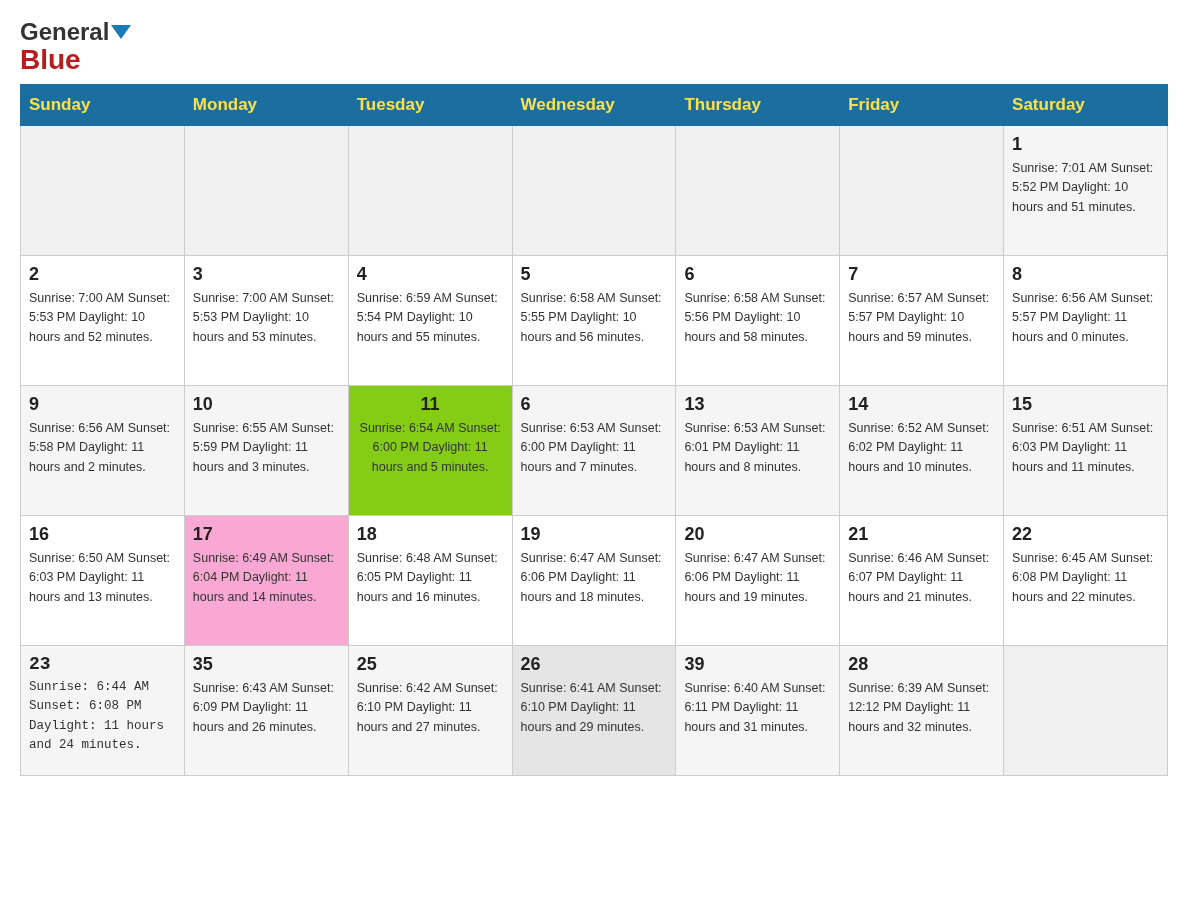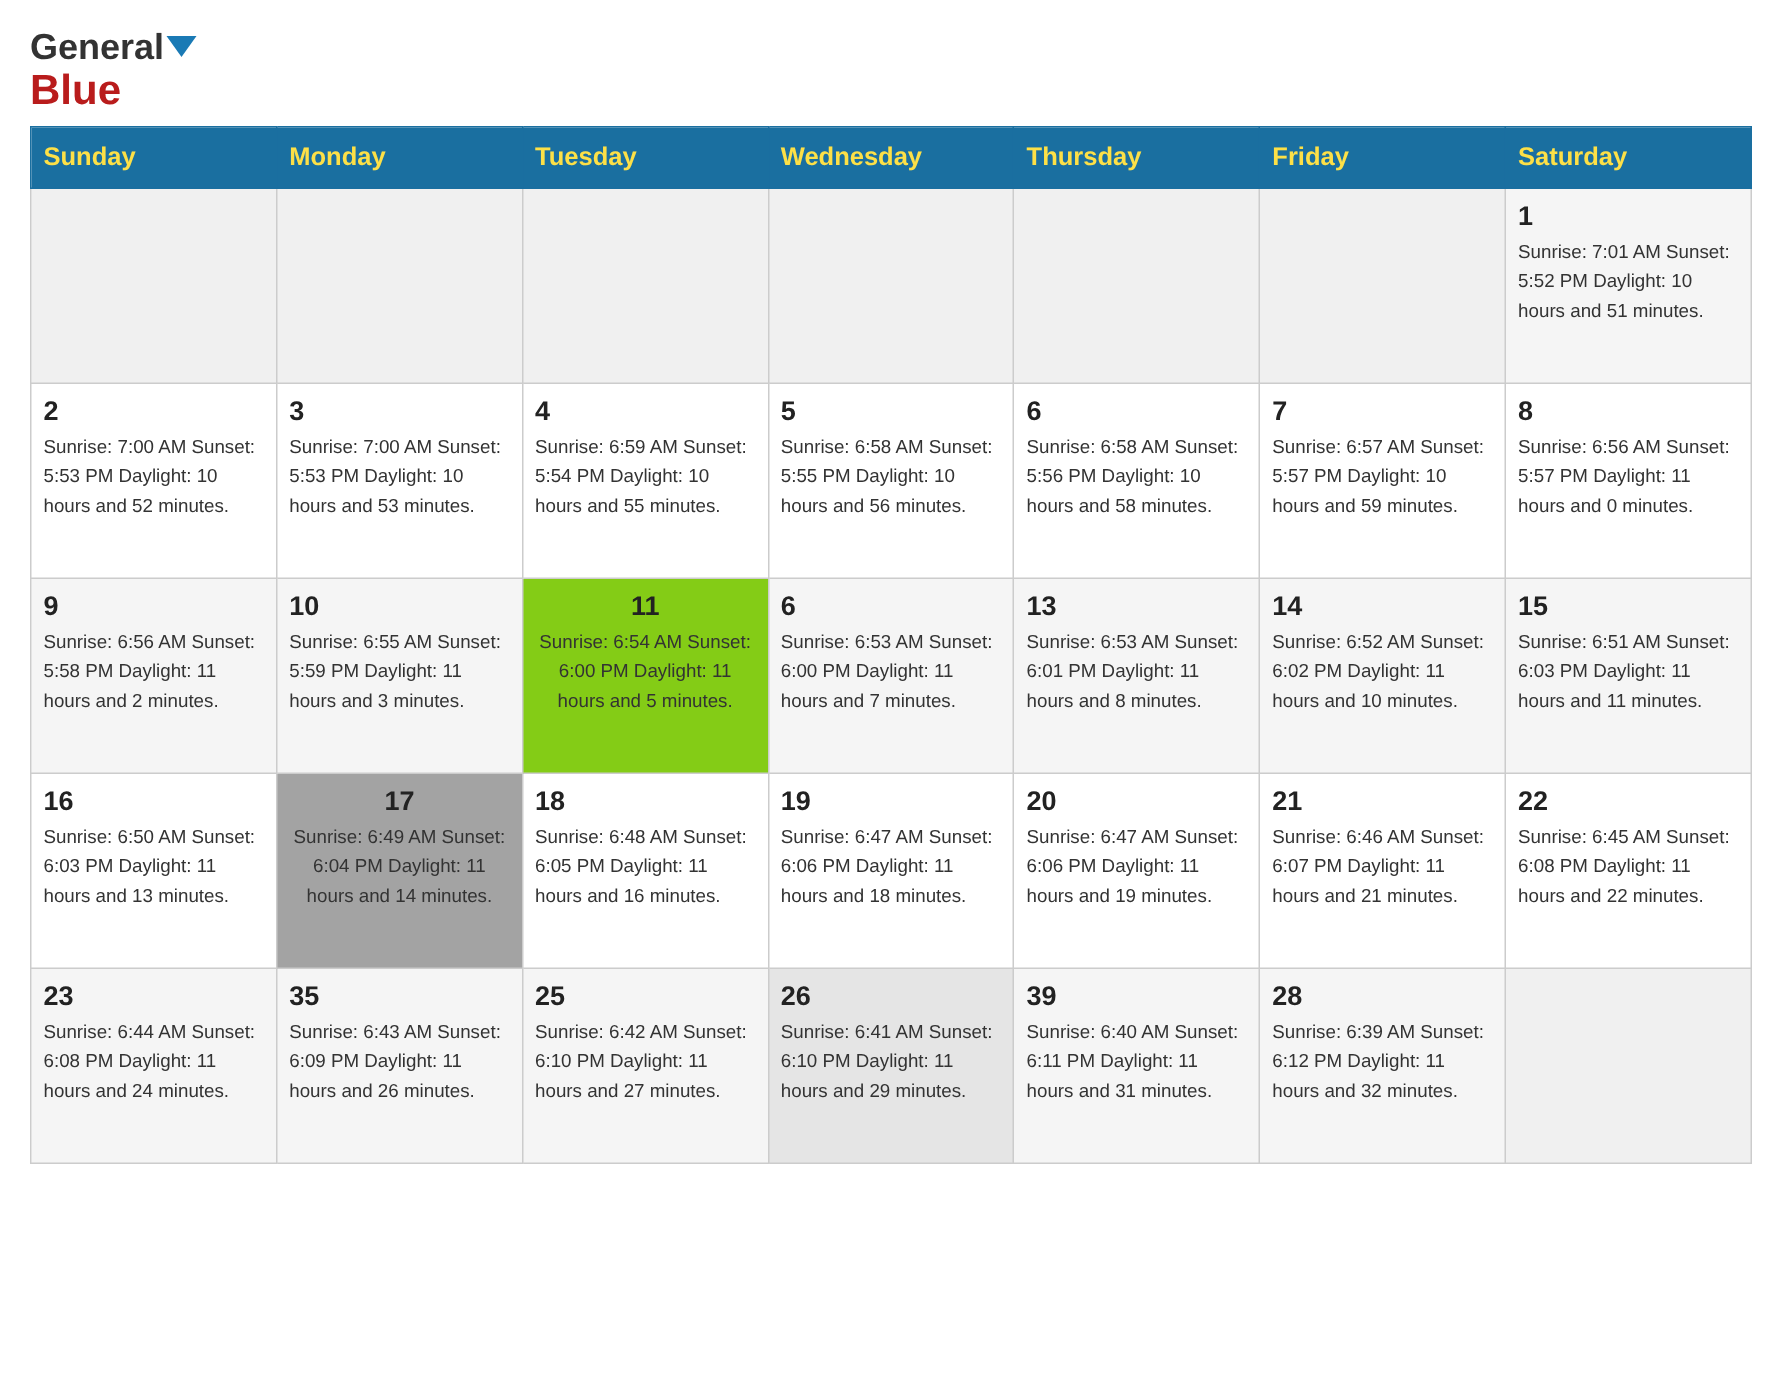--- a/index.html
+++ b/index.html
@@ -250,21 +250,21 @@
         </td>
       </tr>
       <tr>
         <td style="background: rgb(255, 255, 255);">
           <div class="day-number">16</div>
           <div class="day-info">Sunrise: 6:50 AM
 Sunset: 6:03 PM
 Daylight: 11 hours
 and 13 minutes.</div>
         </td>
-        <td style="background: #a3a3a3; text-align: center;">
+        <td style="background: #f9a8d4;">
           <div class="day-number">17</div>
           <div class="day-info">Sunrise: 6:49 AM
 Sunset: 6:04 PM
 Daylight: 11 hours
 and 14 minutes.</div>
         </td>
         <td style="background: rgb(255, 255, 255);">
           <div class="day-number">18</div>
           <div class="day-info">Sunrise: 6:48 AM
 Sunset: 6:05 PM
@@ -294,21 +294,21 @@
         </td>
         <td style="background: rgb(255, 255, 255);">
           <div class="day-number">22</div>
           <div class="day-info">Sunrise: 6:45 AM
 Sunset: 6:08 PM
 Daylight: 11 hours
 and 22 minutes.</div>
         </td>
       </tr>
       <tr>
-        <td style="background: rgb(245, 245, 245);">
+        <td style="background: rgb(245, 245, 245); font-family: Liberation Mono, monospace;">
           <div class="day-number">23</div>
           <div class="day-info">Sunrise: 6:44 AM
 Sunset: 6:08 PM
 Daylight: 11 hours
 and 24 minutes.</div>
         </td>
         <td style="background: rgb(245, 245, 245);">
           <div class="day-number">35</div>
           <div class="day-info">Sunrise: 6:43 AM
 Sunset: 6:09 PM
@@ -332,20 +332,20 @@
         <td style="background: rgb(245, 245, 245);">
           <div class="day-number">39</div>
           <div class="day-info">Sunrise: 6:40 AM
 Sunset: 6:11 PM
 Daylight: 11 hours
 and 31 minutes.</div>
         </td>
         <td style="background: rgb(245, 245, 245);">
           <div class="day-number">28</div>
           <div class="day-info">Sunrise: 6:39 AM
-Sunset: 6:12 PM
+Sunset: 12:12 PM
 Daylight: 11 hours
 and 32 minutes.</div>
         </td>
         <td class="empty-cell"></td>
       </tr>
     </tbody>
 </table>
 
 </body></html>

